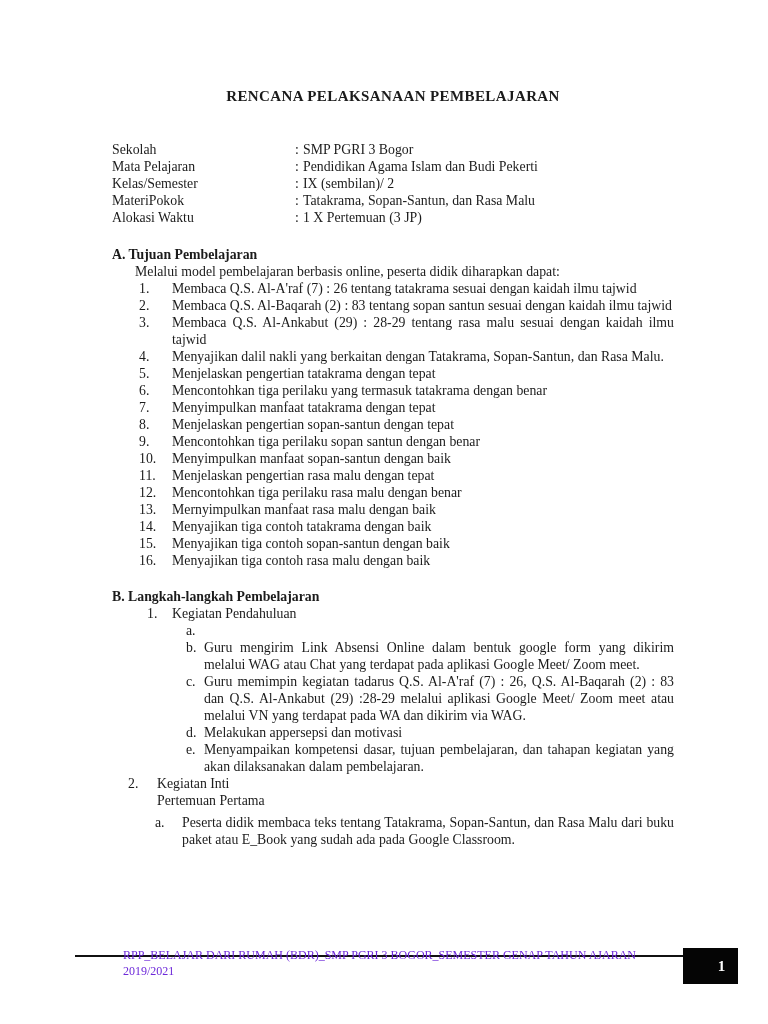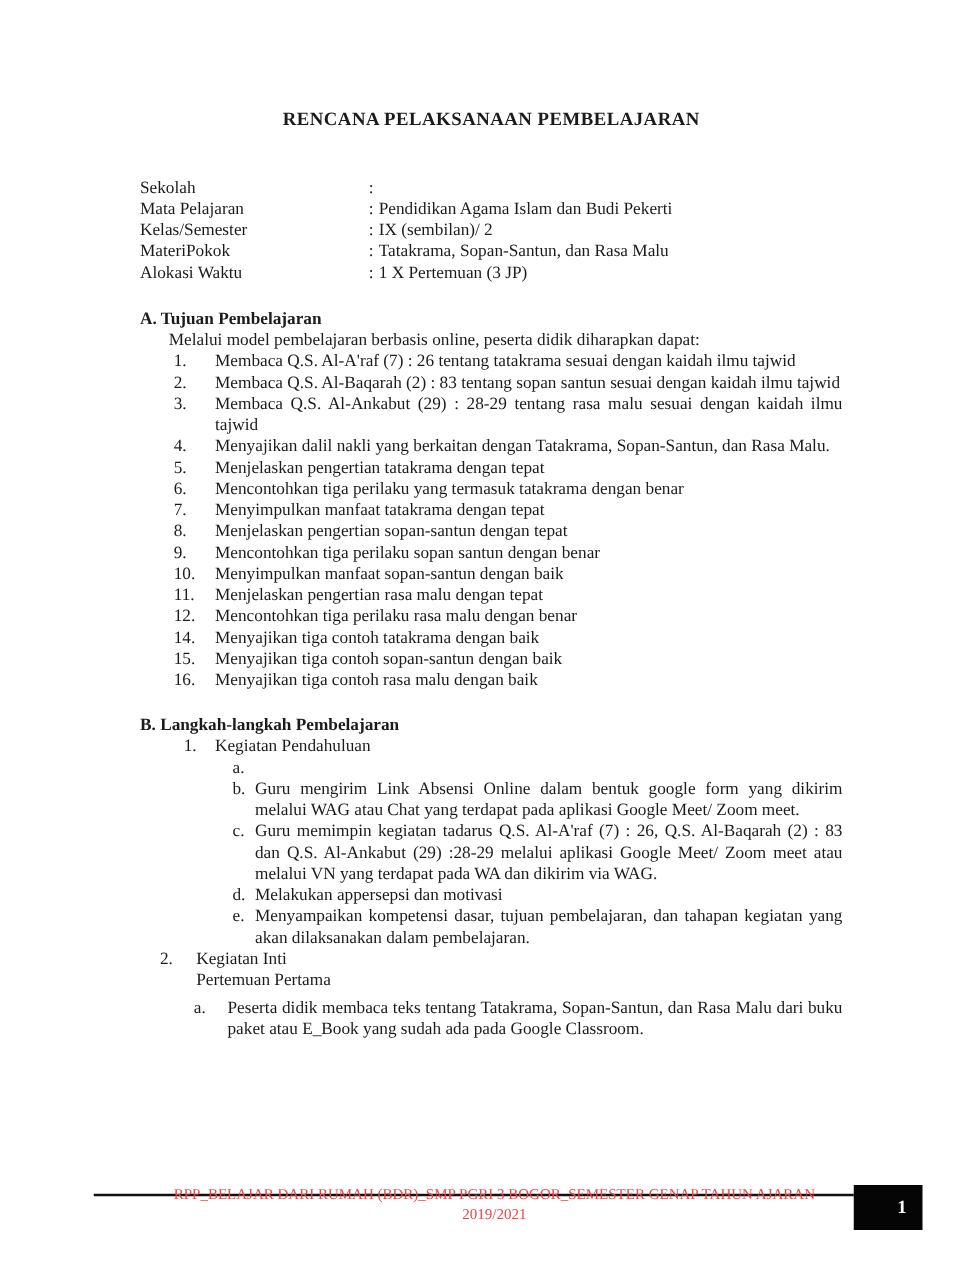--- a/index.html
+++ b/index.html
@@ -53,24 +53,24 @@
   .footer-rule {
     position: absolute;
     left: 75px; top: 955px;
     width: 608px; height: 0;
     border-top: 2px solid #111;
   }
   .footer-text {
     position: absolute;
     top: 947px; right: 100px;
     width: 545px;
-    text-align: center;
+    text-align: left;
     font-size: 12px;
     line-height: 16px;
-    color: #ef4444;
+    color: #6d28d9;
   }
   .page-num-box {
     position: absolute;
     top: 948px; right: 30px;
     width: 55px; height: 36px;
     background: #050505;
     color: #ffffff;
     font-weight: bold;
     font-size: 15px;
     display: flex;
@@ -83,20 +83,21 @@
 <body>
 
 <div class="page">
 
   <div class="doc-title">RENCANA PELAKSANAAN PEMBELAJARAN</div>
 
   <div class="meta">
     <div class="meta-row">
       <span class="meta-label">Sekolah</span>
       <span class="meta-sep">:</span>
+      <span class="meta-value">SMP PGRI 3 Bogor</span>
     </div>
     <div class="meta-row">
       <span class="meta-label">Mata Pelajaran</span>
       <span class="meta-sep">:</span>
       <span class="meta-value">Pendidikan Agama Islam dan Budi Pekerti</span>
     </div>
     <div class="meta-row">
       <span class="meta-label">Kelas/Semester</span>
       <span class="meta-sep">:</span>
       <span class="meta-value">IX (sembilan)/ 2</span>
@@ -157,20 +158,24 @@
       <span class="li-num">10.</span>
       <span class="li-text">Menyimpulkan manfaat sopan-santun dengan baik</span>
     </div>
     <div class="li-row a-item">
       <span class="li-num">11.</span>
       <span class="li-text">Menjelaskan pengertian rasa malu dengan tepat</span>
     </div>
     <div class="li-row a-item">
       <span class="li-num">12.</span>
       <span class="li-text">Mencontohkan tiga perilaku rasa malu dengan benar</span>
+    </div>
+    <div class="li-row a-item">
+      <span class="li-num">13.</span>
+      <span class="li-text">Mernyimpulkan manfaat rasa malu dengan baik</span>
     </div>
     <div class="li-row a-item">
       <span class="li-num">14.</span>
       <span class="li-text">Menyajikan tiga contoh tatakrama dengan baik</span>
     </div>
     <div class="li-row a-item">
       <span class="li-num">15.</span>
       <span class="li-text">Menyajikan tiga contoh sopan-santun dengan baik</span>
     </div>
     <div class="li-row a-item">

